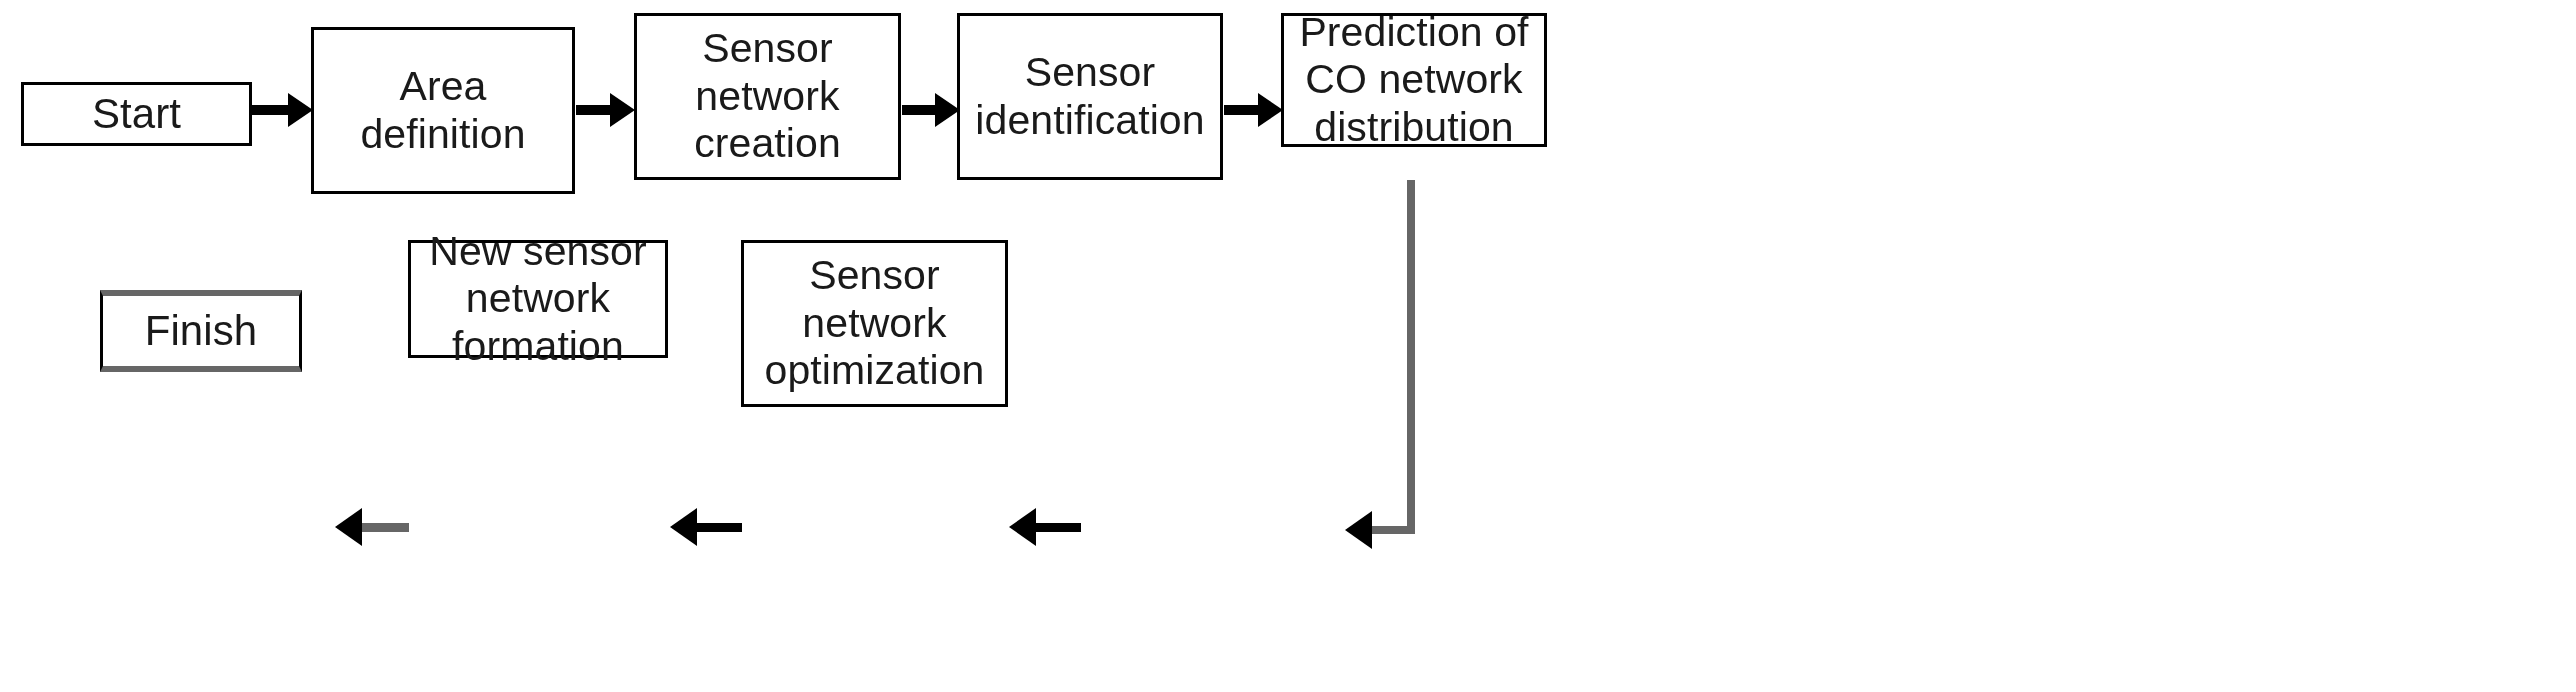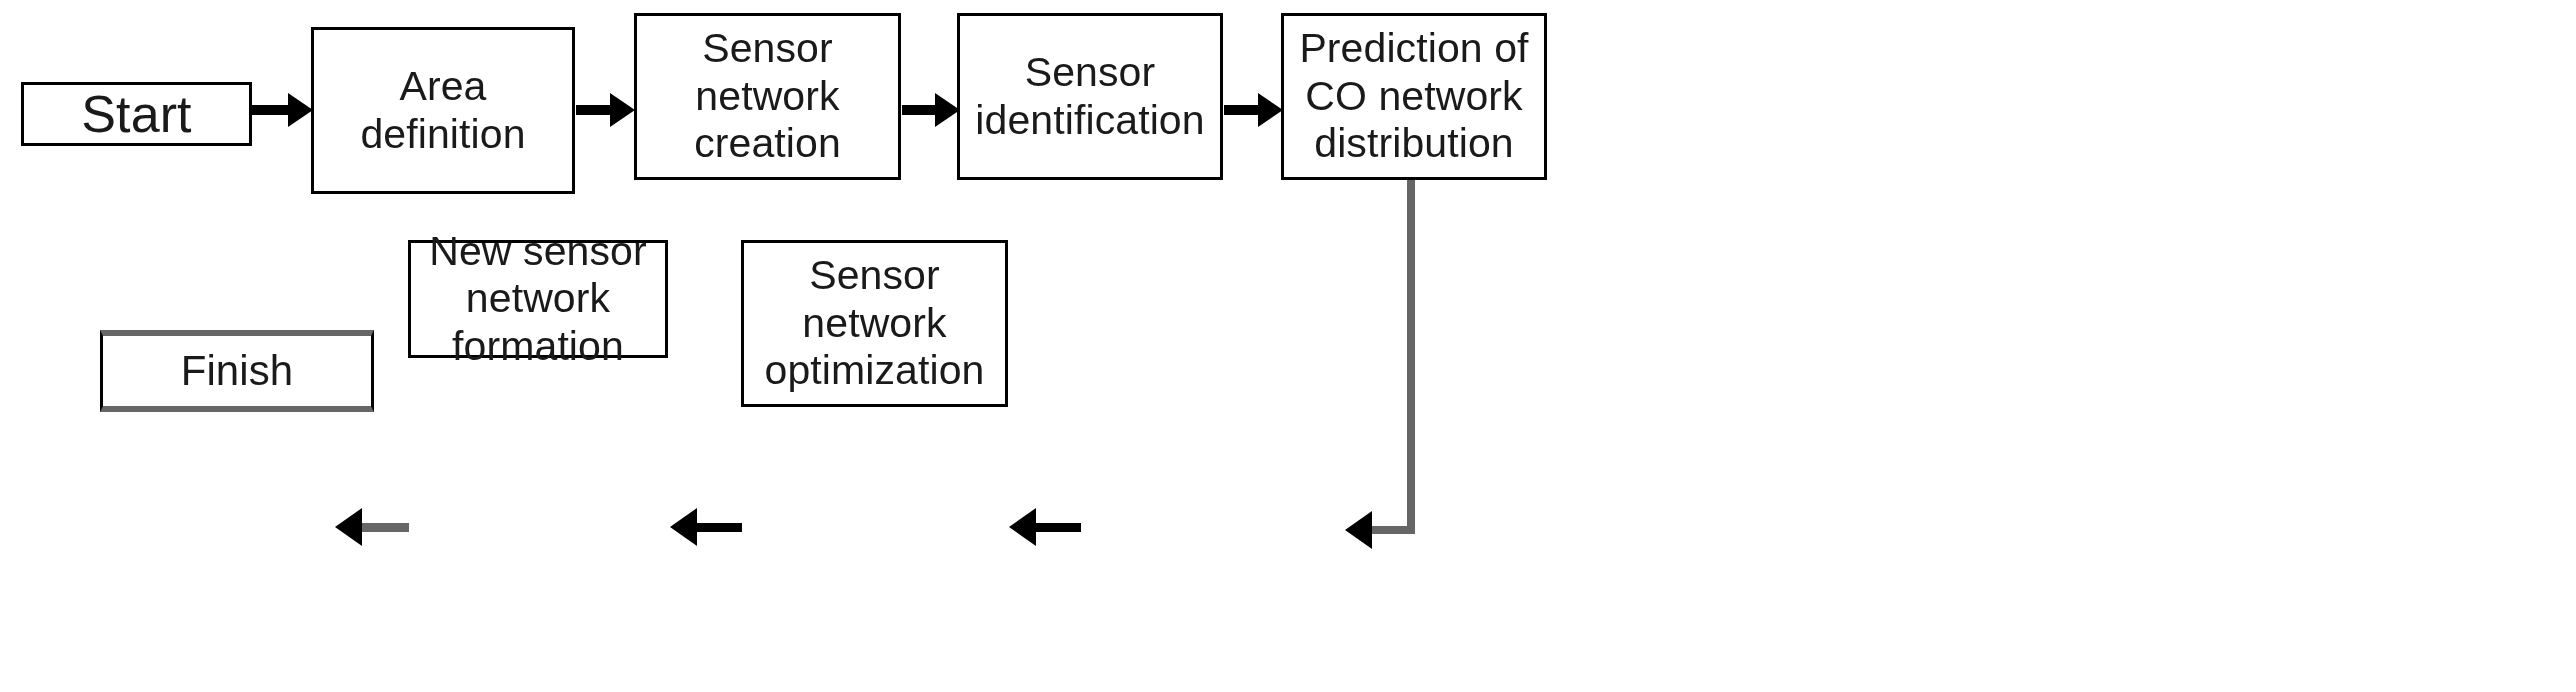--- a/index.html
+++ b/index.html
@@ -59,21 +59,21 @@
     border-top:19px solid transparent;
     border-bottom:19px solid transparent;
     border-right:27px solid #000000;
   }
 </style>
 </head>
 <body>
 
 <div id="canvas">
 
-  <div class="node" style="left:21px; top:82px; width:231px; height:64px; font-size:52px;">Start</div>
+  <div class="node" style="left:21px; top:82px; width:231px; height:64px; font-size:42px;">Start</div>
 
   <div class="seg" style="left:252px; top:105px; width:42px; height:10px;"></div>
   <div class="arrow-head right" style="left:288px; top:93px;"></div>
 
   <div class="node" style="left:311px; top:27px; width:264px; height:167px;">Area definition</div>
 
   <div class="seg" style="left:576px; top:105px; width:40px; height:10px;"></div>
   <div class="arrow-head right" style="left:610px; top:93px;"></div>
 
   <div class="node" style="left:634px; top:13px; width:267px; height:167px;">Sensor
@@ -82,29 +82,29 @@
 
   <div class="seg" style="left:902px; top:105px; width:40px; height:10px;"></div>
   <div class="arrow-head right" style="left:935px; top:93px;"></div>
 
   <div class="node" style="left:957px; top:13px; width:266px; height:167px;">Sensor
 identification</div>
 
   <div class="seg" style="left:1224px; top:105px; width:40px; height:10px;"></div>
   <div class="arrow-head right" style="left:1258px; top:93px;"></div>
 
-  <div class="node" style="left:1281px; top:13px; width:266px; height:167px;">Prediction of
+  <div class="node" style="left:1281px; top:13px; width:266px; height:134px;">Prediction of
 CO network
 distribution</div>
 
   <div class="seg gray" style="left:1407px; top:180px; width:8px; height:354px;"></div>
   <div class="seg gray" style="left:1365px; top:526px; width:48px; height:8px;"></div>
   <div class="arrow-head left" style="left:1345px; top:511px;"></div>
 
-  <div class="node gray-horizontal" style="left:100px; top:290px; width:274px; height:82px; font-size:42px;margin-top:40px;">Finish</div>
+  <div class="node gray-horizontal" style="left:100px; top:290px; width:202px; height:82px; font-size:42px;">Finish</div>
 
   <div class="seg gray" style="left:361px; top:523px; width:48px; height:9px;"></div>
   <div class="arrow-head left" style="left:335px; top:508px;"></div>
 
   <div class="node" style="left:408px; top:240px; width:260px; height:118px;">New sensor
 network
 formation</div>
 
   <div class="seg" style="left:696px; top:523px; width:46px; height:9px;"></div>
   <div class="arrow-head left" style="left:670px; top:508px;"></div>

